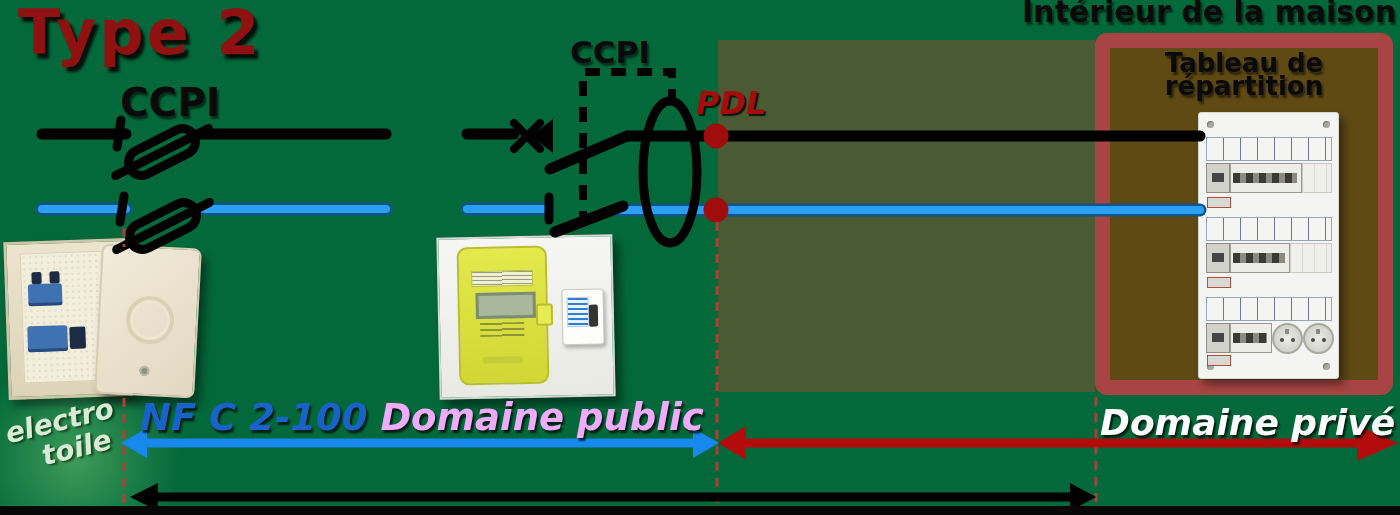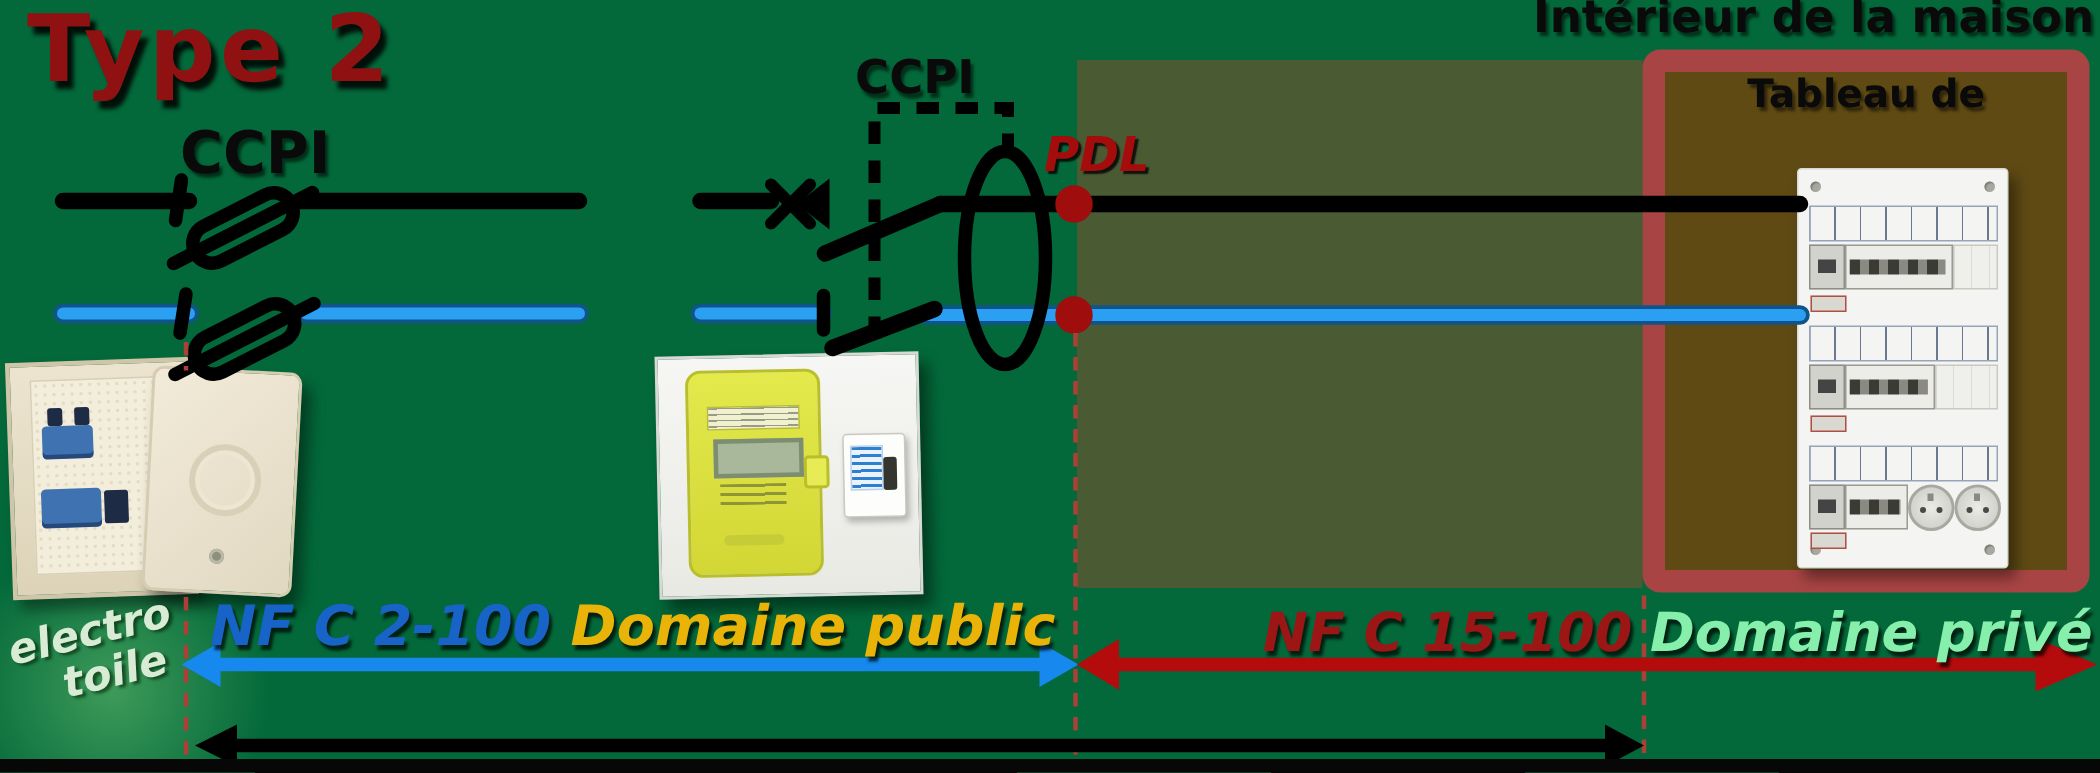--- a/index.html
+++ b/index.html
@@ -25,23 +25,23 @@
   .lbl-agcp{left:570px;top:34px;font-size:31px;}
   .lbl-pdl{left:696px;top:84px;font-size:32px;font-style:italic;color:#a50d0d;
     text-shadow:2px 2px 1px rgba(0,0,0,.8);}
   .lbl-interieur{right:4px;top:-6px;font-size:30px;}
   .lbl-tableau{left:1113px;top:52px;width:262px;text-align:center;font-size:26px;
     line-height:23px;font-weight:700;color:#0a0a0a;text-shadow:2px 3px 2px rgba(0,0,0,.5);}
   .zone-text{font-weight:700;font-style:italic;text-align:center;white-space:nowrap;
     text-shadow:2px 3px 2px rgba(0,0,0,.7);}
   .zone-public{left:140px;top:396px;width:560px;font-size:37px;}
   .zone-public .norm{color:#1863c8;}
-  .zone-public .dom{color:#eab308;}
+  .zone-public .dom{color:#f0abfc;}
   .zone-private-norm{left:835px;top:402px;width:260px;font-size:36px;color:#9c1616;}
-  .zone-private-dom{left:1100px;top:402px;width:262px;font-size:36px;color:#86efac;}
+  .zone-private-dom{left:1100px;top:402px;width:262px;font-size:36px;color:#ffffff;}
   .lbl-longueur{left:385px;top:460px;width:500px;font-size:30px;font-weight:700;
     font-style:italic;text-align:center;color:#9c1212;text-shadow:2px 2px 2px rgba(0,0,0,.8);white-space:nowrap;}
   .watermark{left:8px;top:406px;transform:rotate(-14deg);font-size:28px;font-weight:700;
     font-style:italic;color:#d8ecd5;text-shadow:2px 2px 2px rgba(0,30,0,.6);line-height:30px;}
   .watermark .wm2{margin-left:30px;}
   
   .wh-box{left:383px;top:117px;width:85px;height:105px;border:12px solid #000;
     background:#0b7040;display:flex;align-items:flex-end;justify-content:center;
     font-size:48px;font-weight:600;color:#394552;text-shadow:2px 2px 2px rgba(0,0,0,.55);
     padding-bottom:2px;}
@@ -278,27 +278,27 @@
   </svg>
 
 
   <div class="abs title-type">Type 2</div>
   <div class="abs lbl lbl-ccpi">CCPI</div>
   <div class="abs lbl lbl-agcp">CCPI</div>
   <div class="abs lbl lbl-pdl">PDL</div>
   <div class="abs lbl lbl-interieur">Intérieur de la maison</div>
   <div class="abs lbl-tableau">
     <div>Tableau de</div>
+    <div>répartition</div>
   </div>
 
   <div class="abs zone-text zone-public">
     <span class="norm">NF C 2-100</span>
     <span class="dom">Domaine public</span>
   </div>
-  <div class="abs zone-text zone-private-norm">NF C 15-100</div>
   <div class="abs zone-text zone-private-dom">Domaine privé</div>
 
   <div class="abs watermark">
     <div class="wm1">electro</div>
     <div class="wm2">toile</div>
   </div>
 
   <div class="abs bottom-bar"></div>
 </div>
 

